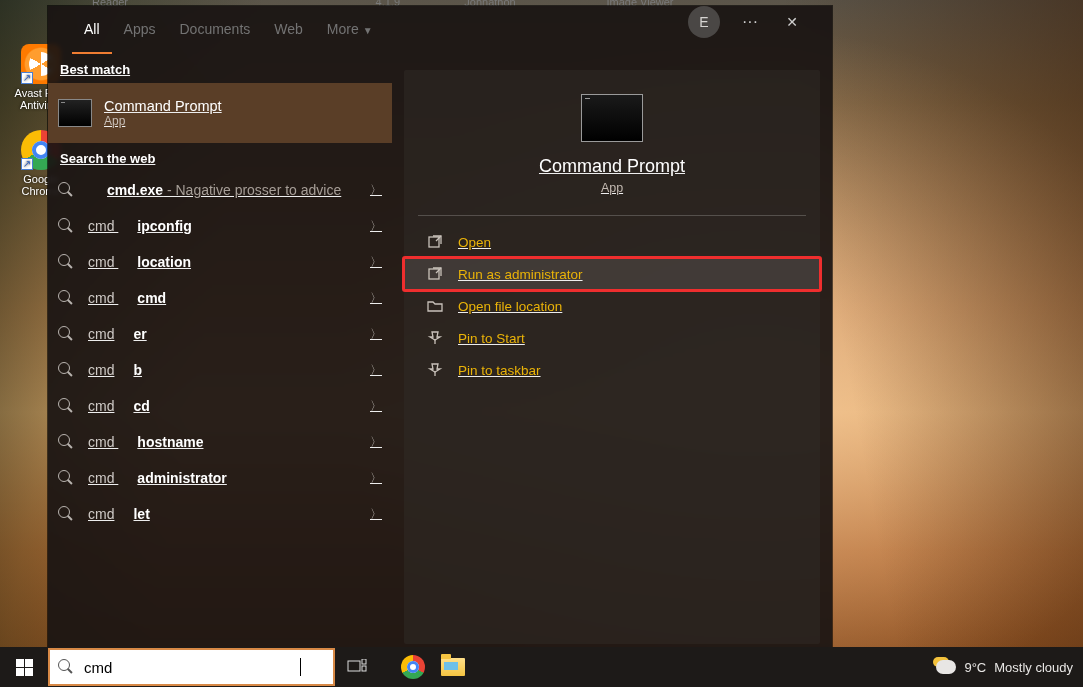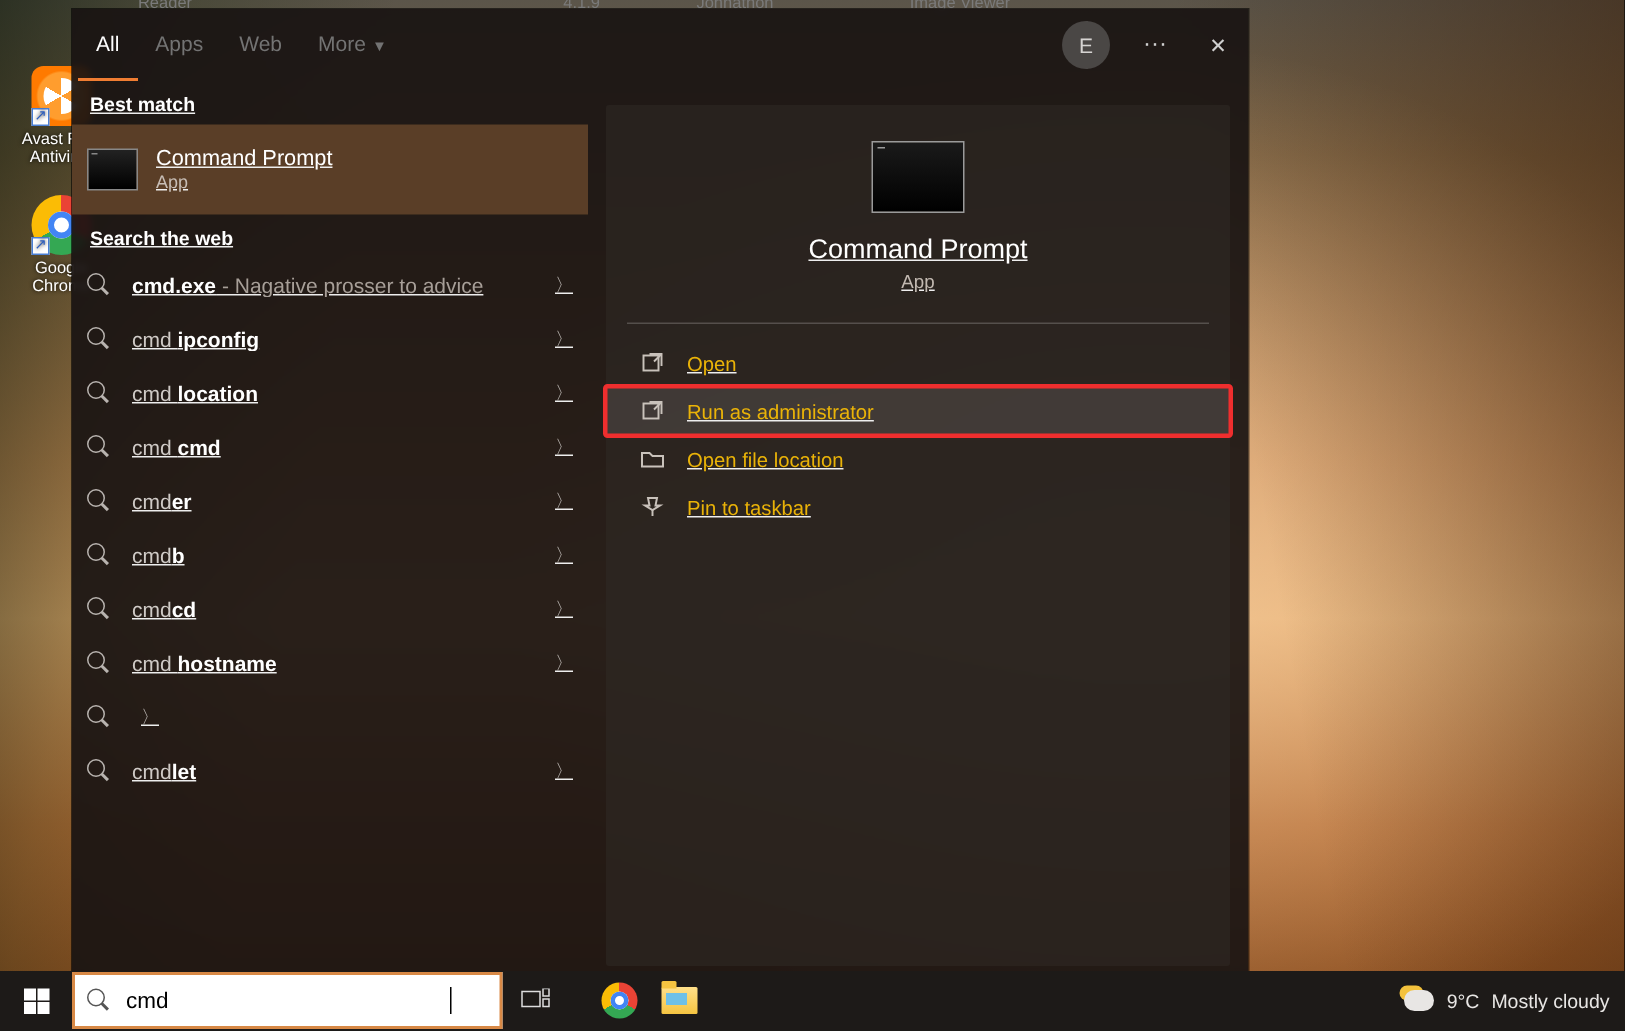--- a/index.html
+++ b/index.html
@@ -37,21 +37,21 @@
   .panel {
     position:absolute; left:48px; top:6px; width:784px; height:642px;
     background: rgba(25,20,18,.92);
     backdrop-filter: blur(2px);
     color:#eee;
     display:flex; flex-direction:column;
     box-shadow: 0 0 0 1px rgba(0,0,0,.6);
   }
 
   
-  .tabs { display:flex; align-items:center; height:48px; padding:0 4px; }
+  .tabs { display:flex; align-items:flex-start; height:48px; padding:0 24px; }
   .tabs .tab { padding:0 12px; height:48px; line-height:46px; font-size:14px; color:#737373; cursor:default; }
   .tabs .tab.selected { color:#fff; border-bottom:2px solid #f07d32; }
   .tabs .more-caret { font-size:10px; margin-left:4px; }
   .tabs-spacer { flex:1; }
   .tabs .circle { width:32px; height:32px; border-radius:50%; background:#4a4745; color:#d6d4d2; font-size:14px; display:flex; align-items:center; justify-content:center; margin-right:14px; }
   .tabs .tri-dot { width:32px; height:32px; color:#cfcfcf; font-size:16px; display:flex; align-items:center; justify-content:center; margin-right:10px; cursor:default;}
   .tabs .close-x { width:32px; height:32px; color:#cfcfcf; font-size:14px; display:flex; align-items:center; justify-content:center; cursor:default;}
 
   
   .body { flex:1; display:flex;text-decoration:underline; }
@@ -69,21 +69,21 @@
   .best .sub{ font-size:12px; color:#c7bdb5; }
 
   .row {
     height:36px; display:flex; align-items:center; padding:0 10px;
     font-size:14px; color:#cfcac6;
   }
   .row .mag { width:16px; height:16px; margin-right:14px; flex:0 0 16px; position:relative;}
   .row .mag::before{content:"";position:absolute;width:10px;height:10px;border:1.5px solid #b8b3af;border-radius:50%;left:0;top:0;}
   .row .mag::after{content:"";position:absolute;width:6px;height:1.5px;background:#b8b3af;left:9px;top:11px;transform:rotate(45deg);}
   .row .txt{ flex:1; white-space:nowrap; overflow:hidden; }
-  .row .txt b{ color:#fff; font-weight:600; }
+  .row .txt b{ color:#fff; font-weight:600;margin-left:19px; }
   .row .txt .desc{ color:#a79f98; }
   .row .chev { color:#b8b3af; font-size:12px; margin-left:6px;}
 
   
   .right { flex:1; padding:0 12px 12px 12px; }
   .card {
     margin-top:16px; height:574px; background:rgba(48,42,38,.55);
     border-radius:2px; padding-top:24px;
   }
   .cmd-thumb-lg { width:62px; height:48px; margin:0 auto 14px; background:linear-gradient(#1a1a1a,#000); border:1px solid #9a9a9a; position:relative;}
@@ -154,20 +154,21 @@
       <span class="shortcut-arrow">↗</span>
     </div>
   <div>Google Chrome</div>
 </div>
 
 <div class="panel">
 
   <div class="tabs">
     <div class="tab selected">All</div>
     <div class="tab">Apps</div>
+    <div class="tab">Documents</div>
     <div class="tab">Web</div>
     <div class="tab"><span>More</span><span class="more-caret">▼</span></div>
     <div class="tabs-spacer"></div>
     <div class="circle">E</div>
     <div class="tri-dot">···</div>
     <div class="close-x">✕</div>
   </div>
 
   <div class="body">
     <div class="left">
@@ -219,20 +220,21 @@
             <span class="txt">cmd<b>cd</b></span>
             <span class="chev">〉</span>
           </div>
           <div class="row">
             <span class="mag"></span>
             <span class="txt">cmd <b>hostname</b></span>
             <span class="chev">〉</span>
           </div>
           <div class="row">
             <span class="mag"></span>
+            <span class="txt">cmd <b>administrator</b></span>
             <span class="chev">〉</span>
           </div>
           <div class="row">
             <span class="mag"></span>
             <span class="txt">cmd<b>let</b></span>
             <span class="chev">〉</span>
           </div>
         </div>
     </div>
 
@@ -271,20 +273,29 @@
               </span>
               <span>Open file location</span>
             </div>
             <div class="action">
               <span class="ai">
                 <svg width="16" height="16" viewBox="0 0 16 16">
                   <path d="M5 2h6l-1 5h3l-5 3-5-3h3z"></path>
                   <path d="M8 10v4"></path>
                 </svg>
               </span>
+              <span>Pin to Start</span>
+            </div>
+            <div class="action">
+              <span class="ai">
+                <svg width="16" height="16" viewBox="0 0 16 16">
+                  <path d="M5 2h6l-1 5h3l-5 3-5-3h3z"></path>
+                  <path d="M8 10v4"></path>
+                </svg>
+              </span>
               <span>Pin to taskbar</span>
             </div>
           </div>
       </div>
     </div>
   </div>
 </div>
 
 <div class="taskbar">
   <div class="start-btn">

